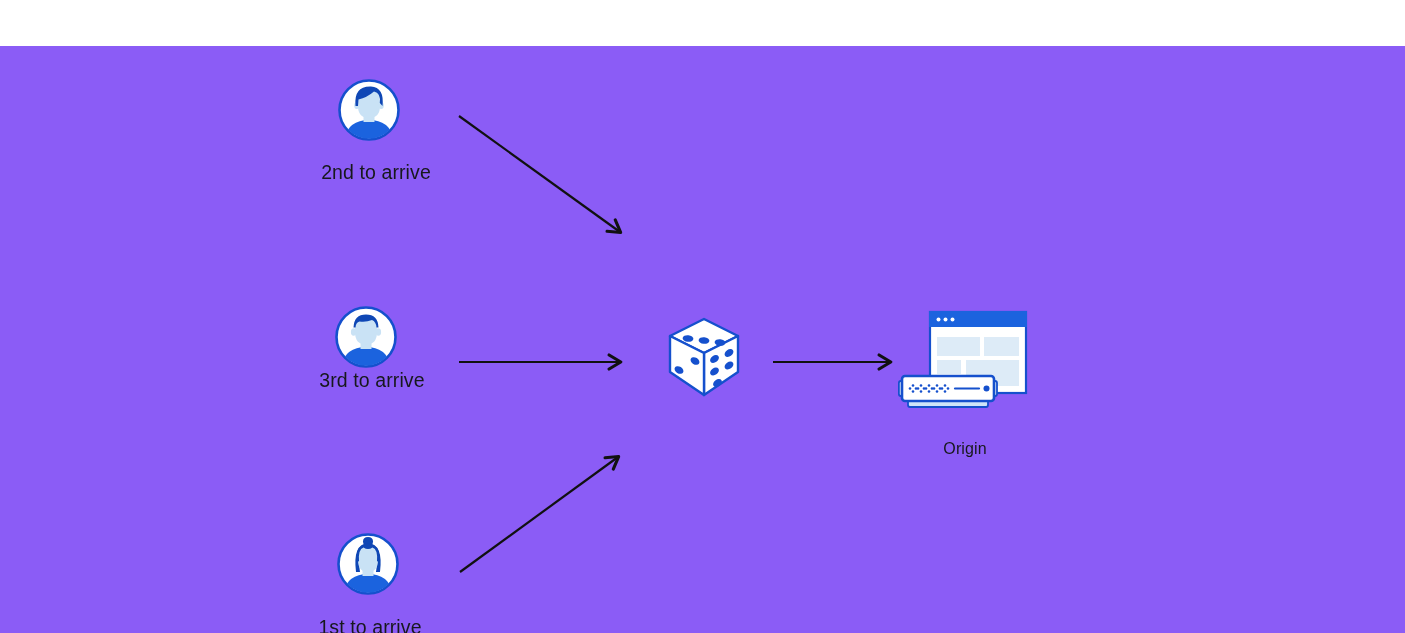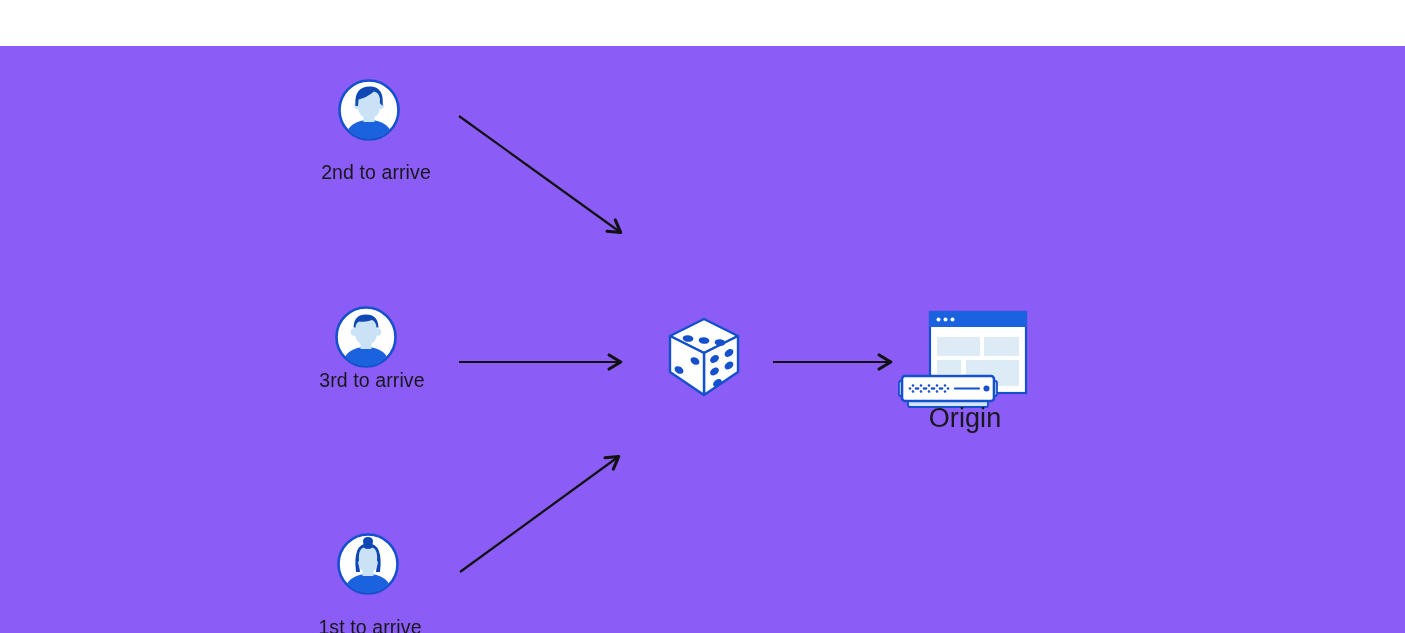--- a/index.html
+++ b/index.html
@@ -160,15 +160,15 @@
           <circle cx="39" cy="81.5" r="1.3"></circle>
         <circle cx="47" cy="75.5" r="1.3"></circle>
           <circle cx="44" cy="78.5" r="1.3"></circle>
           <circle cx="50" cy="78.5" r="1.3"></circle>
           <circle cx="47" cy="81.5" r="1.3"></circle>
       </g>
       <line x1="57" y1="78.5" x2="81" y2="78.5" stroke="#1550cd" stroke-width="2.2" stroke-linecap="round"></line>
       <circle cx="88.5" cy="78.5" r="3" fill="#1550cd"></circle>
     </g>
   </svg>
-  <div class="node-label" style="left:965px;top:358px;font-size:27px">Origin</div>
+  <div class="node-label" style="left:965px;top:394px;font-size:16px">Origin</div>
 
 </div>
 
 </body></html>

